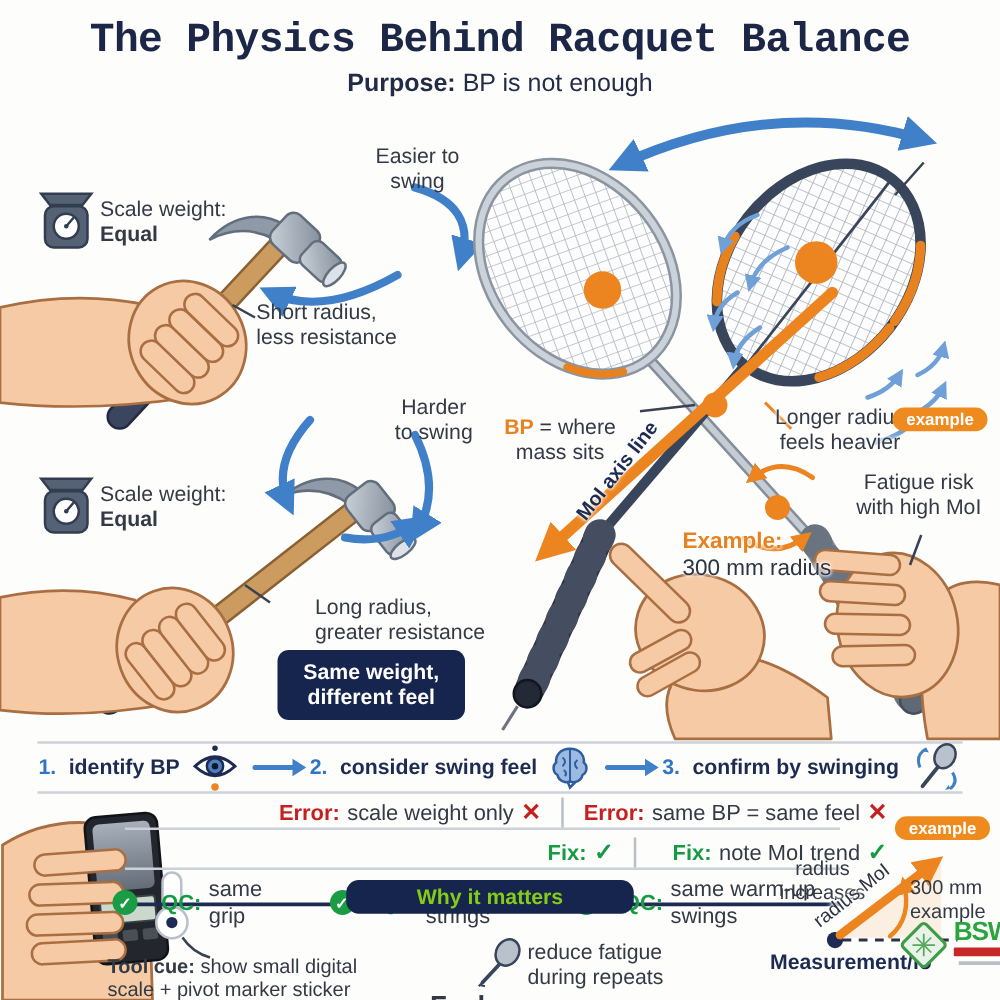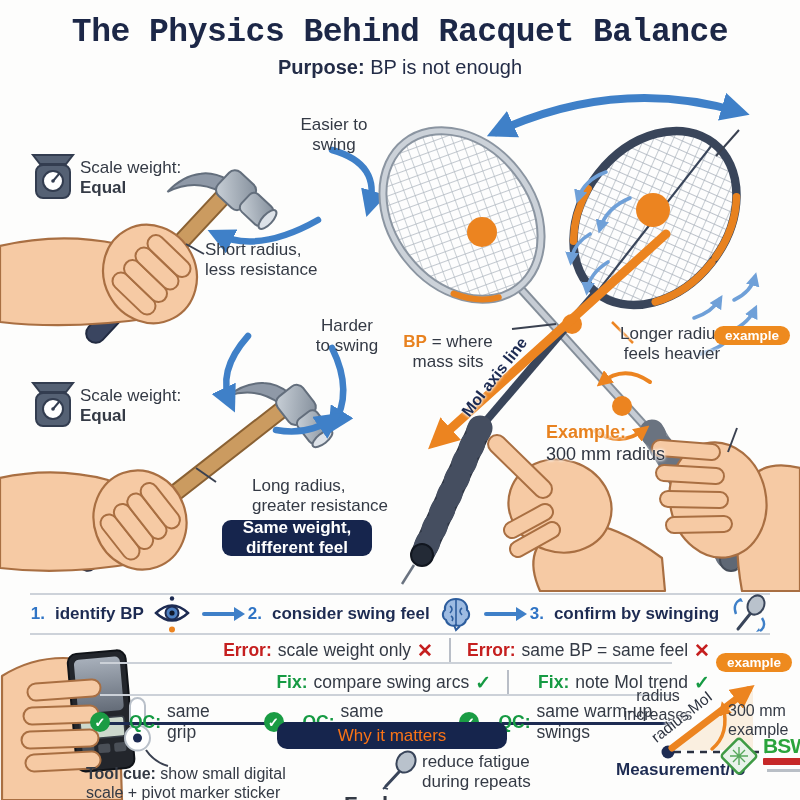--- a/index.html
+++ b/index.html
@@ -28,22 +28,22 @@
   .sarrow::after{content:"";position:absolute;right:-9px;top:-5.2px;border-left:11px solid #3f80c8;
     border-top:7.5px solid transparent;border-bottom:7.5px solid transparent;}
   .trow{position:absolute;left:90px;width:620px;display:flex;justify-content:flex-end;align-items:center;gap:16px;z-index:5;font-size:17.5px;}
   .vdiv{width:2px;height:24px;background:#b9bec7;}
   .cell{display:flex;align-items:center;gap:6px;}
   .xmark{color:#c51f1f;font-weight:bold;font-size:19px;}
   .vmark{color:#169a43;font-weight:bold;font-size:19px;}
   .qcball{width:20px;height:20px;border-radius:50%;background:#1a9c44;color:#fff;font-weight:bold;
     font-size:13px;display:inline-flex;align-items:center;justify-content:center;}
   .hline{position:absolute;left:100px;width:572px;height:2px;background:#ccd1d8;z-index:4;}
-  .banner{position:absolute;left:277px;top:722px;width:230px;height:27px;background:#16254d;color:#f97316;
-    font-weight:normal;font-size:17px;border-radius:10px;display:flex;align-items:center;justify-content:center;z-index:5;}
+  .banner{position:absolute;left:277px;top:704px;width:230px;height:27px;background:#16254d;color:#84cc16;
+    font-weight:bold;font-size:17px;border-radius:10px;display:flex;align-items:center;justify-content:center;z-index:5;}
   .shadowed{text-shadow:0 0 4px #fff,0 0 3px #fff,0 0 2px #fff;}
   .logo{position:absolute;left:720px;top:737px;display:flex;align-items:flex-start;gap:3px;z-index:7;}
   .logo-col{display:flex;flex-direction:column;}
   .logo-text{color:#2aa43c;font-weight:bold;font-size:21px;line-height:.9;letter-spacing:-1px;}
   .logo-red{width:56px;height:7px;background:#c62828;border-radius:1px;margin-top:2px;}
   .logo-url{width:44px;height:3px;background:#b9bfc6;margin-top:4px;margin-left:4px;}
 </style>
 </head>
 <body>
 
@@ -301,33 +301,35 @@
 <div class="lbl pre" style="left:205px;top:240px;">Short radius,
 less resistance</div>
 <div class="lbl pre ctr" style="left:305px;top:316px;width:84px;">Harder
 to swing</div>
 <div class="lbl" style="left:80px;top:386px;">
   <div>Scale weight:</div>
   <div class="bold">Equal</div>
 </div>
 <div class="lbl pre" style="left:217px;top:476px;margin-left:35px;">Long radius,
 greater resistance</div>
-<div class="pill pre" style="left:222px;top:520px;width:150px;height:36px;">Same weight,
+<div class="pill pre" style="left:222px;top:520px;width:150px;height:56px;">Same weight,
 different feel</div>
 
 <div class="lbl pre ctr shadowed" style="left:394px;top:312px;width:108px;">
   <span class="bold orange">BP</span><span> = where
 mass sits</span>
 </div>
 <div class="lbl pre ctr shadowed" style="left:616px;top:324px;width:112px;">Longer radius
 feels heavier</div>
 <div class="tag" style="left:714px;top:326px;">example</div>
 <div class="lbl ctr bold navy shadowed" style="left:430px;top:368px;width:130px;font-size:16px;transform:rotate(-52deg);">MoI axis line</div>
 <div class="lbl bold orange shadowed" style="left:546px;top:422px;font-size:18px;">Example:</div>
 <div class="lbl shadowed" style="left:546px;top:444px;font-size:18px;color:#2e3440;">300 mm radius</div>
+<div class="lbl pre ctr shadowed" style="left:676px;top:376px;width:118px;">Fatigue risk
+with high MoI</div>
 
 <div class="steps">
   <span class="snum">1.</span>
   <span class="slab">identify BP</span>
   <svg width="36" height="38" viewBox="0 0 36 38">
     <circle cx="18" cy="3.5" r="2.2" fill="#1d2b52"></circle>
     <path d="M2 18 Q18 3 34 18 Q18 33 2 18 Z" fill="#fff" stroke="#1d2b52" stroke-width="2.4"></path>
     <circle cx="18" cy="18" r="6.5" fill="#4d7fc0" stroke="#1d2b52" stroke-width="2"></circle>
     <circle cx="18" cy="18" r="2.6" fill="#11182b"></circle>
     <circle cx="18" cy="34.5" r="3" fill="#ec8420"></circle>
@@ -363,21 +365,20 @@
   <span class="cell">
     <span class="bold red">Error:</span>
     <span>same BP = same feel</span>
     <span class="xmark">✕</span>
   </span>
 </div>
 <div class="hline" style="top:662px;"></div>
 <div class="trow" style="top:670px;">
   <span class="cell">
     <span class="bold green">Fix:</span>
-    <span>compare swing arcs</span>
     <span class="vmark">✓</span>
   </span>
   <span class="vdiv"></span>
   <span class="cell">
     <span class="bold green">Fix:</span>
     <span>note MoI trend</span>
     <span class="vmark">✓</span>
   </span>
 </div>
 <div class="hline" style="top:694px;"></div>

